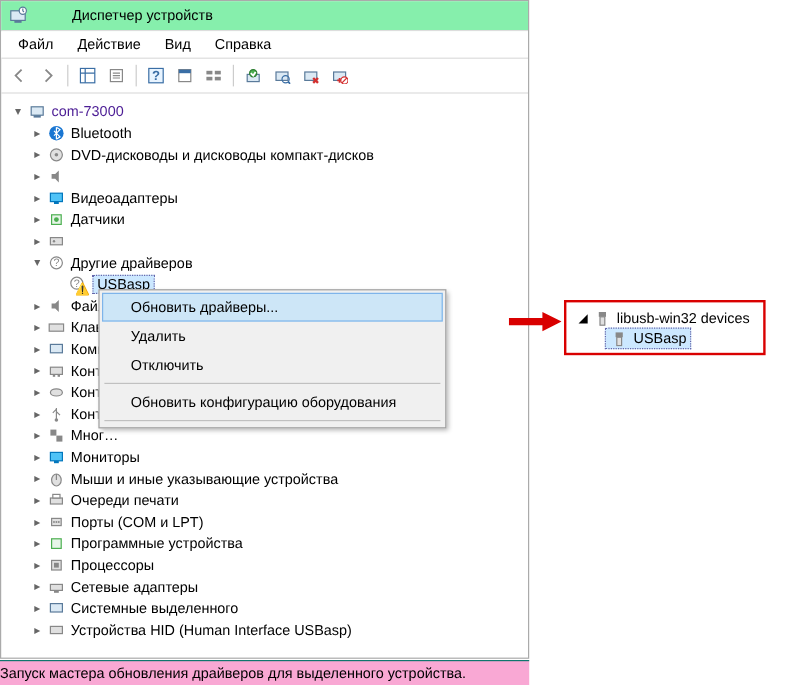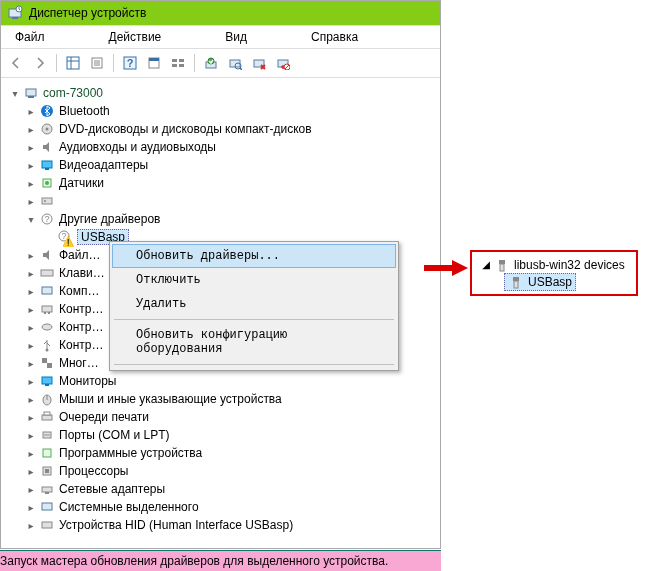--- a/index.html
+++ b/index.html
@@ -1,23 +1,23 @@
 <!DOCTYPE html>
 <html><head>
 <meta charset="utf-8">
 <style>
 * { box-sizing: border-box; margin: 0; padding: 0; }
 body { font-family: "Segoe UI", Tahoma, sans-serif; font-size: 12px; background: #fff; width: 654px; height: 571px; overflow: hidden; position: relative; }
 
 .window { width: 441px; border: 1px solid #aaa; background: #fff; }
-.titlebar { display: flex; align-items: center; padding: 4px 6px; background: #84cc16; border-bottom: 1px solid #ddd; }
+.titlebar { display: flex; align-items: center; padding: 4px 6px; background: #86efac; border-bottom: 1px solid #ddd; gap: 31px; }
 .titlebar .ticon { margin-right: 6px; }
 .titlebar .ttext { color: #000; }
 
-.menubar { display: flex; padding: 2px 4px; background: #fff; border-bottom: 1px solid #ddd; gap: 44px; }
+.menubar { display: flex; padding: 2px 4px; background: #fff; border-bottom: 1px solid #ddd; }
 .menubar span { padding: 2px 10px; }
 
 .toolbar { display: flex; align-items: center; padding: 3px 4px; border-bottom: 1px solid #ddd; gap: 2px; }
 .toolbar .tbtn { width: 22px; height: 22px; display: flex; align-items: center; justify-content: center; border: 1px solid transparent; }
 .toolbar .tsep { width: 1px; height: 18px; background: #ccc; margin: 0 3px; }
 
 .tree { padding: 6px 4px; position: relative; height: 470px; }
 .node { display: flex; align-items: center; height: 18px; padding: 0 2px; }
 .expander { width: 12px; height: 12px; display: flex; align-items: center; justify-content: center; margin-right: 2px; color: #666; font-size: 10px; }
 .expander.none { visibility: hidden; }
@@ -151,21 +151,21 @@
 
   <div class="tree">
     <div class="node indent0">
       <span class="expander">▾</span>
       <span class="nicon">
           <svg width="14" height="14">
             <rect x="2" y="3" width="10" height="7" fill="#dbe9f4" stroke="#5a7a9a"></rect>
             <rect x="4" y="10" width="6" height="2" fill="#5a7a9a"></rect>
           </svg>
         </span>
-      <span style="color:#14532d">com-73000</span>
+      <span style="color:#4c1d95">com-73000</span>
     </div>
 
     <div class="node indent1">
         <span class="expander">▸</span>
         <span class="nicon">
           <svg width="14" height="14">
             <circle cx="7" cy="7" r="6" fill="#1976d2"></circle>
             <path d="M7 2 L7 12 M7 2 L10 4 L5 9 M7 12 L10 10 L5 5" stroke="#fff" fill="none"></path>
           </svg>
         </span>
@@ -181,21 +181,20 @@
         </span>
         <span>DVD-дисководы и дисководы компакт-дисков</span>
       </div>
     <div class="node indent1">
         <span class="expander">▸</span>
         <span class="nicon">
           <svg width="14" height="14">
             <path d="M3 5 L6 5 L9 2 L9 12 L6 9 L3 9 Z" fill="#888"></path>
           </svg>
         </span>
-        <span>Аудиовходы и аудиовыходы</span>
       </div>
     <div class="node indent1">
         <span class="expander">▸</span>
         <span class="nicon">
           <svg width="14" height="14">
             <rect x="2" y="3" width="10" height="7" fill="#4fc3f7" stroke="#0277bd"></rect>
             <rect x="5" y="10" width="4" height="2" fill="#0277bd"></rect>
           </svg>
         </span>
         <span>Видеоадаптеры</span>
@@ -397,24 +396,24 @@
     <div class="node indent1">
         <span class="expander">▸</span>
         <span class="nicon">
           <svg width="14" height="14">
             <rect x="2" y="4" width="10" height="6" fill="#e0e0e0" stroke="#888"></rect>
           </svg>
         </span>
         <span>Устройства HID (Human Interface USBasp)</span>
       </div>
 
-    <div class="ctxmenu" style="top:163px;left:108px;font-family:Liberation Mono, monospace;">
+    <div class="ctxmenu" style="top:163px;left:81px;">
       <div class="mitem hi">Обновить драйверы...</div>
+      <div class="mitem">Удалить</div>
       <div class="mitem">Отключить</div>
-      <div class="mitem">Удалить</div>
       <div class="msep"></div>
       <div class="mitem">Обновить конфигурацию оборудования</div>
       <div class="msep"></div>
     </div>
   </div>
 </div>
 
 <div class="status">Запуск мастера обновления драйверов для выделенного устройства.</div>
 
 <div class="arrow">

